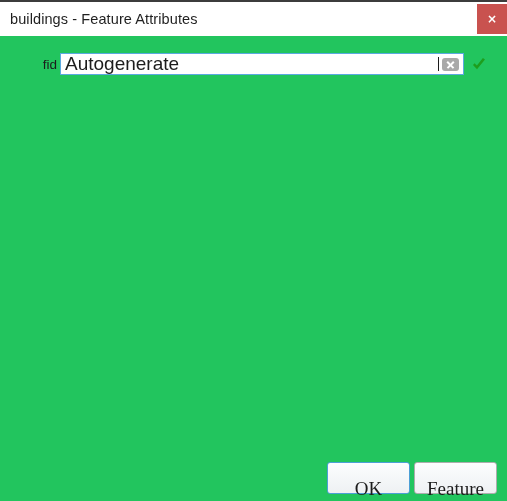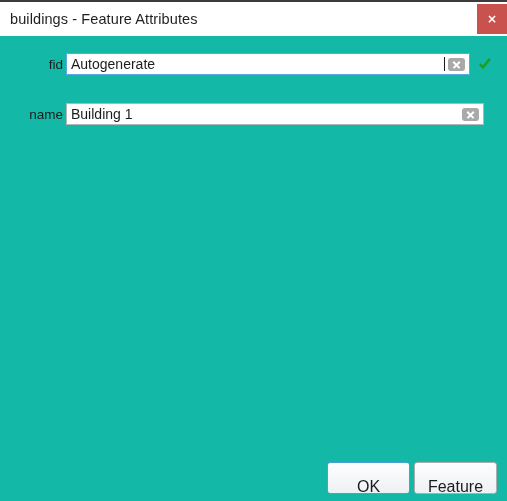--- a/index.html
+++ b/index.html
@@ -12,21 +12,21 @@
     overflow: hidden;
     font-family: "Liberation Sans", sans-serif;
     background: #efefef;
   }
 
   .dialog {
     position: relative;
     width: 507px;
     height: 501px;
     box-sizing: border-box;
-    background: #14b8a6;
+    background: #22c55e;
     border-top: 2px solid #3c3c3c;
     display: flex;
     flex-direction: column;
   }
 
   
   .titlebar {
     position: relative;
     height: 34px;
     flex: 0 0 34px;
@@ -67,22 +67,21 @@
   .form-area {
     position: relative;
     flex: 1 1 auto;
     padding-top: 15px;
   }
 
   .field-row {
     display: flex;
     align-items: center;
     height: 26px;
-    margin-bottom: 24px;
-    padding-left: 6px;
+    margin-bottom: 0;
   }
   .field-label {
     width: 57px;
     text-align: right;
     padding-right: 0;
     font-size: 13.5px;
     color: #1c1c1c;
     white-space: nowrap;
   }
 
@@ -98,21 +97,21 @@
   .input-wrap.normal {
     border: 1px solid #b5b5b5;
   }
   .input-wrap.focused {
     border: 1px solid #5aa9e0;
     box-shadow: inset 0 0 0 1px #ffffff;
   }
 
   .text-val {
     flex: 1 1 auto;
-    font-size: 14px;
+    font-size: 19px;
     color: #1c1c1c;
     padding-left: 4px;
     white-space: nowrap;
     overflow: hidden;
   }
   .text-val.right {
     text-align: right;
     padding-right: 4px;
   }
 
@@ -194,23 +193,23 @@
     height: 46px;
     display: flex;
     align-items: center;
     justify-content: flex-end;
     padding-right: 10px;
   }
   .btn {
     height: 25px;
     min-width: 83px;
     box-sizing: border-box;
-    font-size: 16px;
+    font-size: 19px;
     color: #1c1c1c;
-    font-family: Liberation Sans, sans-serif;
+    font-family: Liberation Serif, serif;
     background: linear-gradient(#fcfdfe, #eef1f3);
     border: 1px solid #adadad;
     border-radius: 3px;
     cursor: pointer;
     padding: 15px 10px;
   }
   .btn.default {
     border: 1px solid #4d9fd6;
   }
   .btn + .btn {
@@ -236,27 +235,20 @@
       <div class="input-wrap focused" style="width:404px;">
         <span class="text-val" title="Autogenerate">Autogenerate</span>
         <span class="caret"></span>
         <span class="clear-icon"></span>
       </div>
       <svg class="check-icon" viewBox="0 0 16 16">
         <path d="M2 9 L6 13.2 L14 3.4 L11.9 2 L5.9 9.6 L3.6 7.3 Z" fill="#1e9e1e"></path>
       </svg>
     </div>
 
-    <div class="field-row">
-      <div class="field-label">name</div>
-      <div class="input-wrap normal" style="width:418px;">
-        <span class="text-val">Building 1</span>
-        <span class="clear-icon"></span>
-      </div>
-    </div>
 
 
   </div>
 
   <div class="footer">
     <button class="btn default">OK</button>
     <button class="btn">Feature</button>
   </div>
 
 </div>

